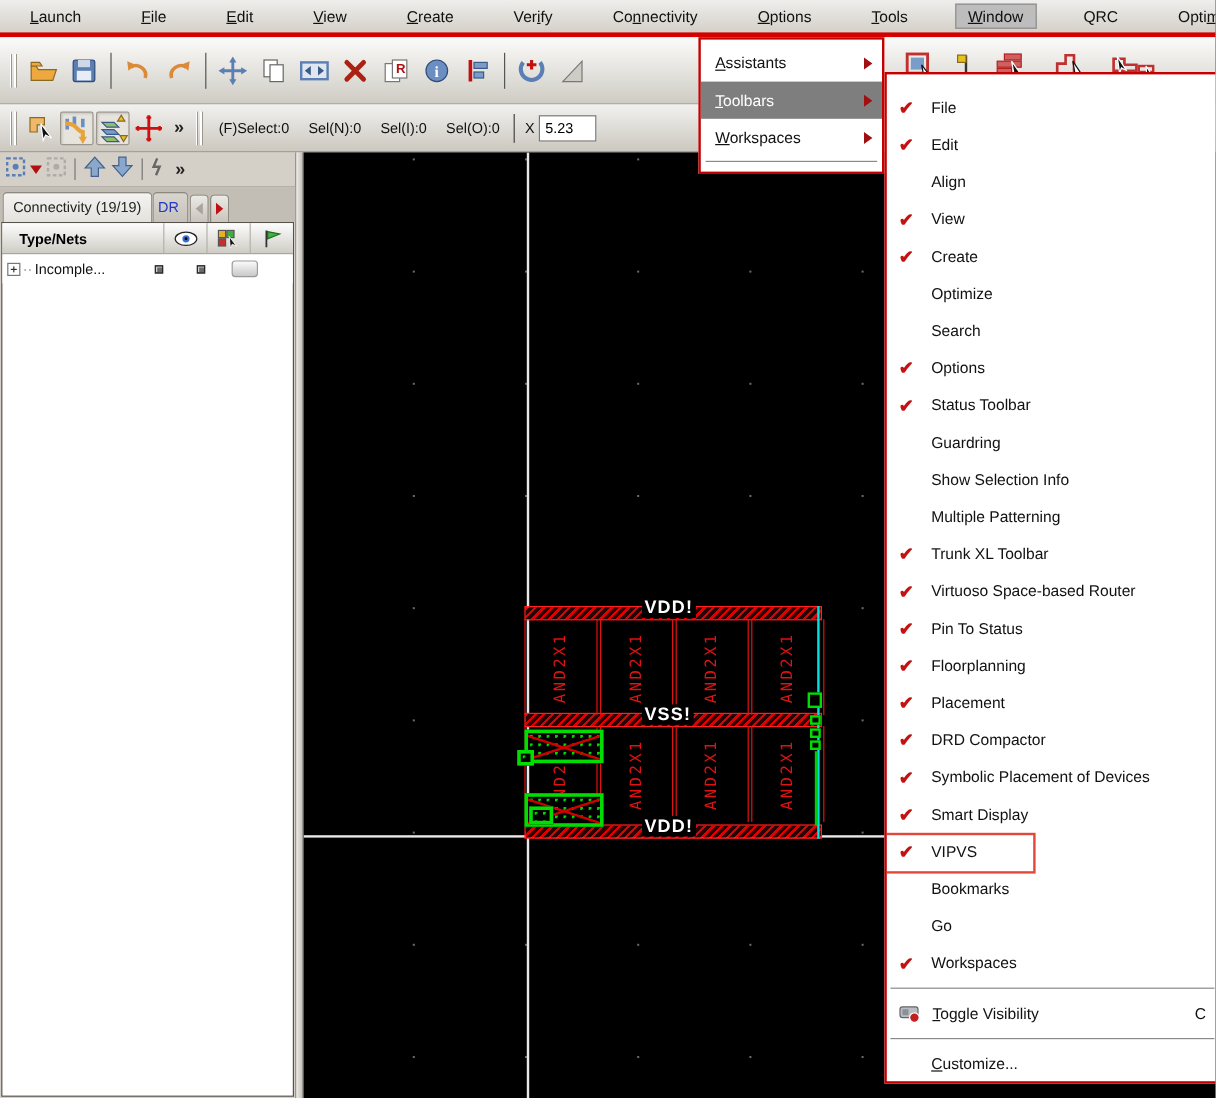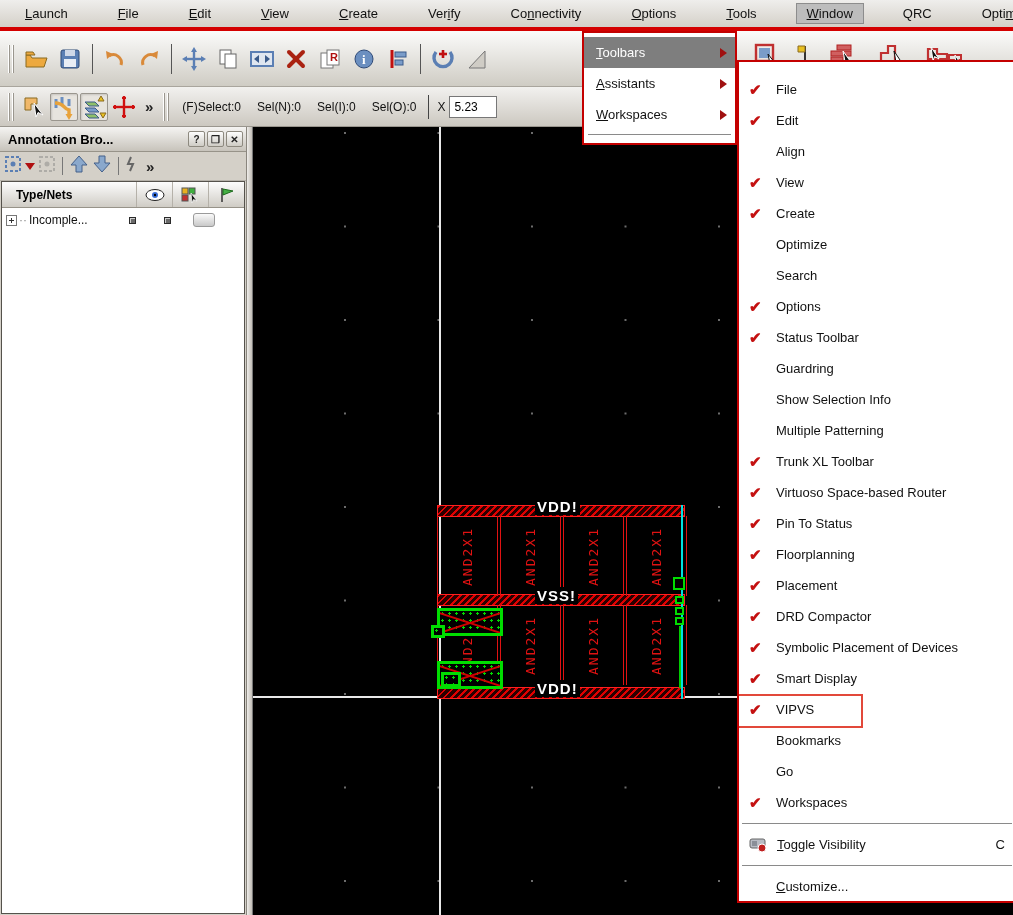--- a/index.html
+++ b/index.html
@@ -358,26 +358,20 @@
       <span class="status-field">(F)Select:0</span>
       <span class="status-field">Sel(N):0</span>
       <span class="status-field">Sel(I):0</span>
       <span class="status-field">Sel(O):0</span>
       <span class="xdiv"></span>
       <span class="xlabel">X</span>
       <input class="xinput" value="5.23" style="">
     </div>
 
   <div class="left-panel">
-    <div class="p-title">
-      <span class="t">Annotation Bro...</span>
-      <span class="wbtn">?</span>
-      <span class="wbtn">❐</span>
-      <span class="wbtn">✕</span>
-    </div>
     <div class="p-tools">
       <span><svg width="18" height="18">
             <rect x="2" y="2" width="14" height="14" fill="none" stroke="#5b7fb4" stroke-width="2" stroke-dasharray="3 2"></rect>
             <circle cx="9" cy="9" r="2.5" fill="#5b7fb4"></circle>
           </svg></span>
       <span class="redtri"></span>
       <span style="opacity:.4"><svg width="18" height="18">
             <rect x="2" y="2" width="14" height="14" fill="none" stroke="#777" stroke-width="2" stroke-dasharray="3 2"></rect>
             <circle cx="9" cy="9" r="2.5" fill="#777"></circle>
           </svg></span>
@@ -386,20 +380,30 @@
             <polygon points="10,2 18,11 13,11 13,18 7,18 7,11 2,11" fill="#8aa8cc" stroke="#44608a"></polygon>
           </svg></span>
       <span><svg width="20" height="20">
             <polygon points="10,18 2,9 7,9 7,2 13,2 13,9 18,9" fill="#8aa8cc" stroke="#44608a"></polygon>
           </svg></span>
       <span class="sep"></span>
       <span><svg width="12" height="16">
             <polyline points="6,1 3,8 8,8 5,15" fill="none" stroke="#666" stroke-width="2"></polyline>
           </svg></span>
       <span class="overflow">»</span>
+    </div>
+    <div class="p-tabs">
+      <span class="tab active">Connectivity (19/19)</span>
+      <span class="tab blue">DR</span>
+      <span class="tabscroll">
+          <span class="tri-l"></span>
+        </span>
+      <span class="tabscroll">
+          <span class="tri-r"></span>
+        </span>
     </div>
     <div class="p-grid">
       <div class="g-head">
         <span class="c1">Type/Nets</span>
         <span class="ci">
             <svg width="22" height="14">
               <ellipse cx="11" cy="7" rx="9" ry="5.5" fill="#fff" stroke="#222"></ellipse>
               <circle cx="11" cy="7" r="3" fill="#3a6fd8"></circle>
               <circle cx="11" cy="7" r="1.2" fill="#000"></circle>
             </svg>
@@ -485,26 +489,26 @@
     <div class="gsel gdots" style="left:188px;top:545px;width:20px;height:15px"></div>
 
     <div class="gpin" style="left:420px;top:450px;width:12px;height:13px"></div>
     <div class="gpin" style="left:422px;top:469px;width:9px;height:8px"></div>
     <div class="gpin" style="left:422px;top:480px;width:9px;height:8px"></div>
     <div class="gpin" style="left:422px;top:490px;width:9px;height:8px"></div>
     <div class="gline" style="left:426px;top:499px;height:62px"></div>
   </div>
 
   <div class="wmenu" id="windowMenu">
+      <div class="wm-item">
+        <span><span class="u">A</span>ssistants</span>
+        <span class="arrow"></span>
+      </div>
       <div class="wm-item hl">
         <span><span class="u">T</span>oolbars</span>
-        <span class="arrow"></span>
-      </div>
-      <div class="wm-item">
-        <span><span class="u">A</span>ssistants</span>
         <span class="arrow"></span>
       </div>
       <div class="wm-item">
         <span><span class="u">W</span>orkspaces</span>
         <span class="arrow"></span>
       </div>
       <div class="wm-sep"></div>
     </div>
 
   <div class="submenu" id="toolbarsSubmenu">

